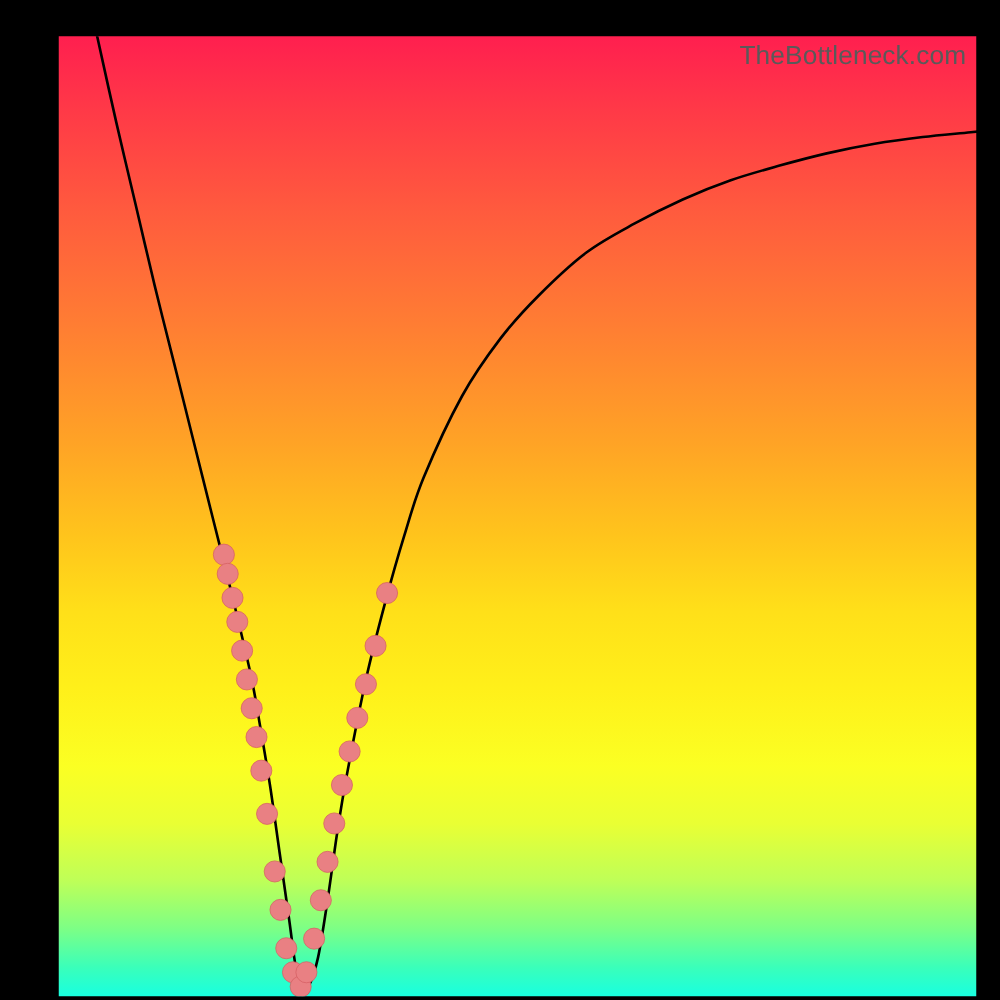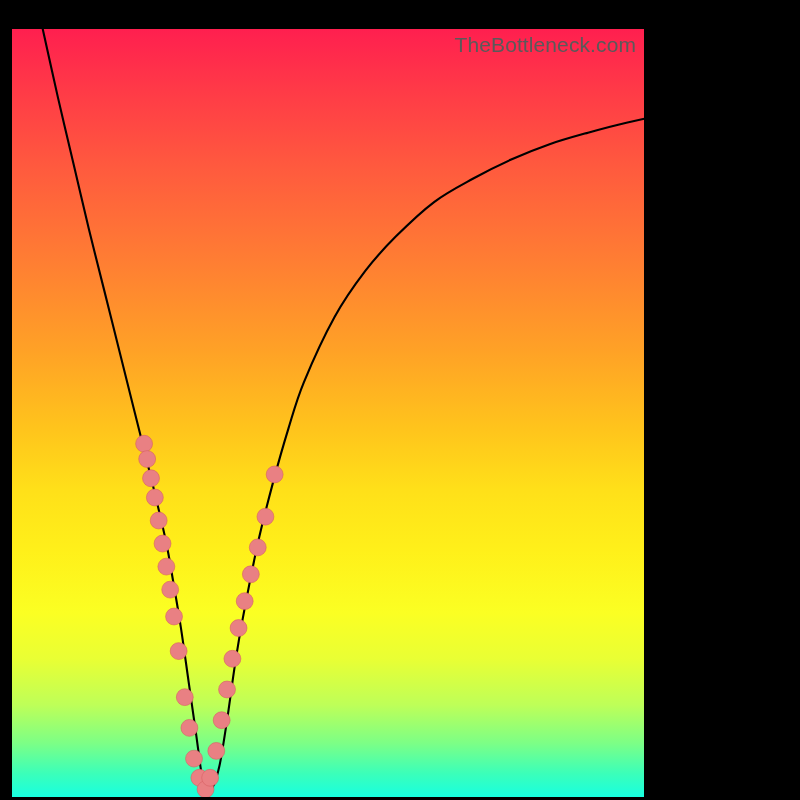--- a/index.html
+++ b/index.html
@@ -12,23 +12,23 @@
     font-family: Arial, Helvetica, sans-serif;
   }
   .frame {
     position: relative;
     width: 800px;
     height: 800px;
     background: #000;
   }
   .plot-area {
     position: absolute;
-    left: 12px;
+    left: 47px;
     top: 29px;
-    width: 632px;
+    width: 734px;
     height: 768px;
     
     background: linear-gradient(
       to bottom,
       #ff1f4f 0%,
       #ff3a47 8%,
       #ff5a3e 18%,
       #ff7d33 30%,
       #ffa226 42%,
       #ffc41c 52%,

